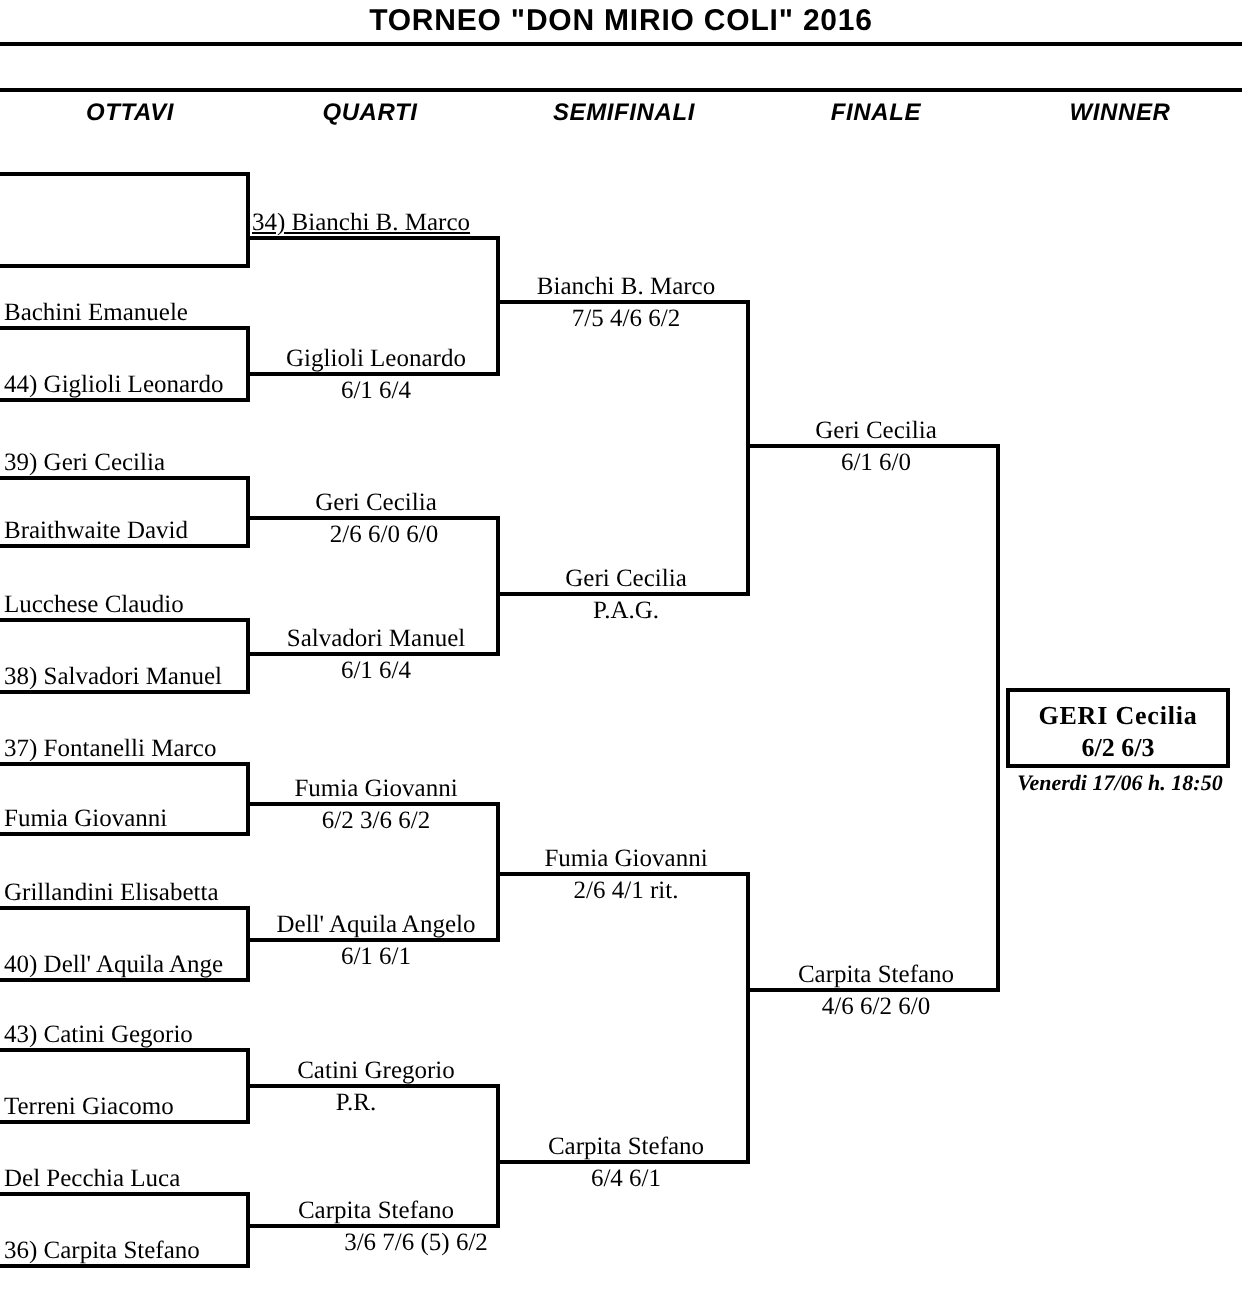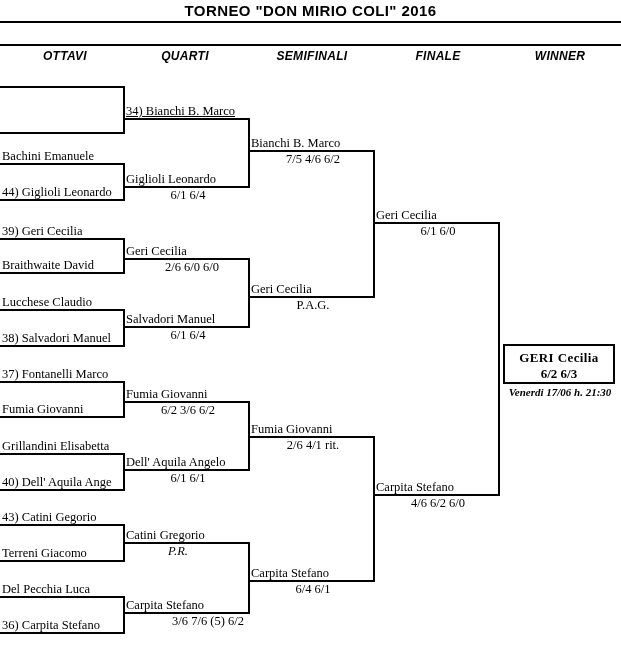--- a/index.html
+++ b/index.html
@@ -29,21 +29,21 @@
 
   
   .hline{position:absolute;background:#000;height:2px;}
   .vline{position:absolute;background:#000;width:2px;}
 
   .slot{
     position:absolute;font-size:12.5px;line-height:13px;
     white-space:nowrap;
   }
   .slot.left{text-align:left;}
-  .slot.ctr{}
+  .slot.ctr{text-align:center;}
   .score{
     position:absolute;font-size:12.5px;line-height:13px;
     text-align:center;white-space:nowrap;
   }
 
   
   .winbox{
     position:absolute;border:2px solid #000;box-sizing:border-box;
     text-align:center;
   }
@@ -145,21 +145,21 @@
   <div class="hline" style="left:125px;top:401px;width:125px;"></div>
   <div class="score" style="left:126px;top:404px;width:124px;">6/2  3/6  6/2</div>
 
   <div class="slot ctr" style="left:126px;top:456px;width:124px;">Dell' Aquila Angelo</div>
   <div class="hline" style="left:125px;top:469px;width:125px;"></div>
   <div class="score" style="left:126px;top:472px;width:124px;">6/1  6/1</div>
   <div class="vline" style="left:248px;top:401px;height:70px;"></div>
 
   <div class="slot ctr" style="left:126px;top:529px;width:124px;">Catini Gregorio</div>
   <div class="hline" style="left:125px;top:542px;width:125px;"></div>
-  <div class="score" style="left:126px;top:545px;width:104px;font-style:italic;">P.R.</div>
+  <div class="score" style="left:126px;top:545px;width:104px;">P.R.</div>
 
   <div class="slot ctr" style="left:126px;top:599px;width:124px;">Carpita Stefano</div>
   <div class="hline" style="left:125px;top:612px;width:125px;"></div>
   <div class="score" style="left:126px;top:615px;width:124px;padding-left:20px;">3/6  7/6 (5)  6/2</div>
   <div class="vline" style="left:248px;top:542px;height:72px;"></div>
 
   <div class="slot ctr" style="left:251px;top:137px;width:124px;">Bianchi B. Marco</div>
   <div class="hline" style="left:250px;top:150px;width:125px;"></div>
   <div class="score" style="left:251px;top:153px;width:124px;">7/5  4/6  6/2</div>
 
@@ -183,15 +183,15 @@
 
   <div class="slot ctr" style="left:376px;top:481px;width:124px;">Carpita Stefano</div>
   <div class="hline" style="left:375px;top:494px;width:125px;"></div>
   <div class="score" style="left:376px;top:497px;width:124px;">4/6  6/2  6/0</div>
   <div class="vline" style="left:498px;top:222px;height:274px;"></div>
 
   <div class="winbox" style="left:503px;top:344px;width:112px;height:40px;">
     <div class="winname">GERI  Cecilia</div>
     <div class="winscore">6/2  6/3</div>
   </div>
-  <div class="windate" style="left:501px;top:386px;width:118px;">Venerdi 17/06 h. 21:30</div>
+  <div class="windate" style="left:501px;top:386px;width:118px;">Venerdi 17/06 h. 18:50</div>
 
 </div>
 
 </body></html>

